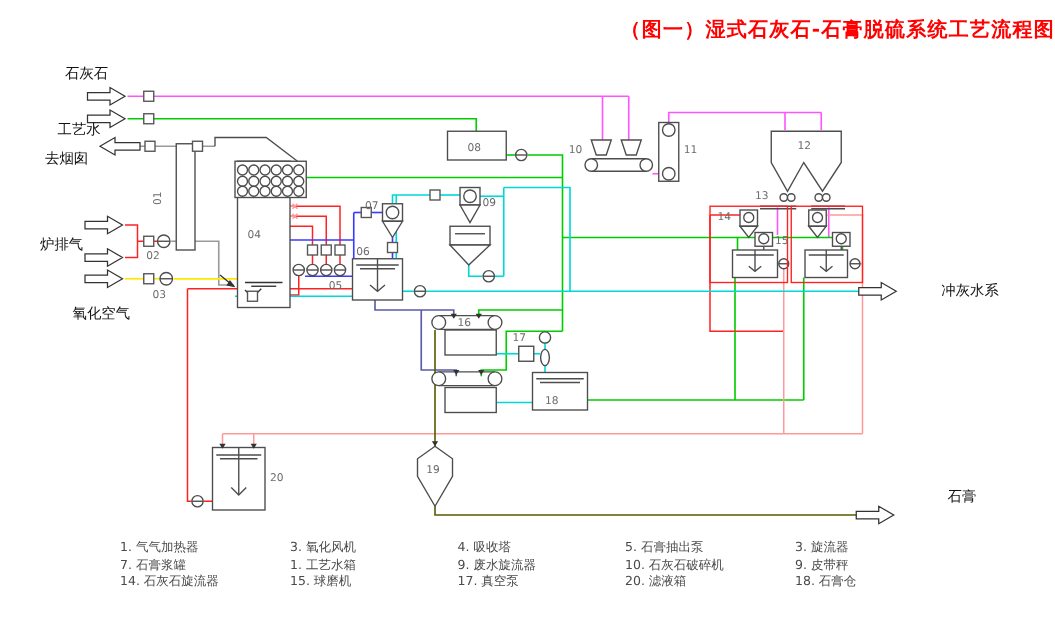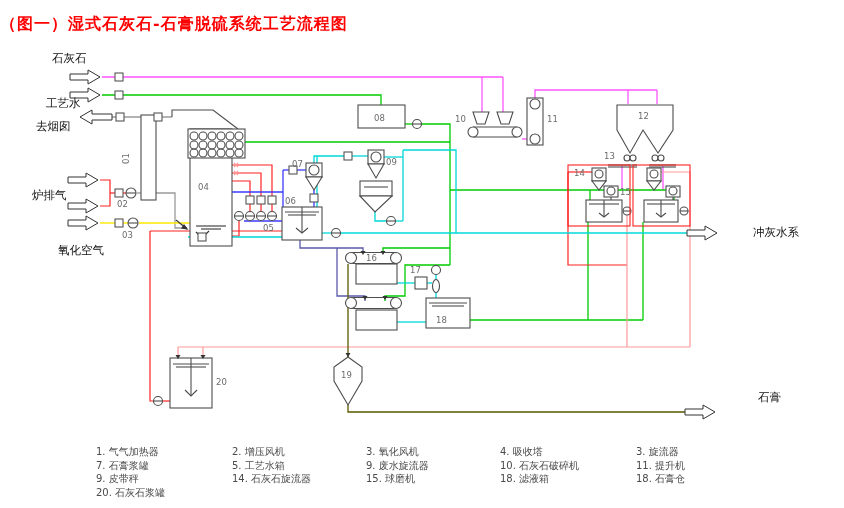--- a/index.html
+++ b/index.html
@@ -1,26 +1,26 @@
 <!DOCTYPE html>
 <html><head>
 <meta charset="utf-8">
 <style>
   html,body{margin:0;padding:0;background:#ffffff;}
   .stage{position:relative;width:844px;height:508px;background:#fff;overflow:hidden;
          font-family:"DejaVu Sans","Liberation Sans",sans-serif;}
-  .title{position:absolute;top:14px;left:0;width:844px;text-align:left;
+  .title{position:absolute;top:14px;left:0;width:844px;text-align:right;
          color:#ff0000;font-weight:bold;font-size:16px;letter-spacing:1px;}
   svg{position:absolute;top:0;left:0;}
   svg text{font-family:"DejaVu Sans","Liberation Sans",sans-serif;}
   .io-label{font-size:11.5px;fill:#111;}
   .tag{font-size:8.5px;fill:#6b6b6b;}
   .legend{position:absolute;left:96px;top:431px;display:grid;
           grid-template-columns:136px 134px 134px 136px 150px;
-          grid-auto-rows:13.5px;font-size:10px;color:#4a4a4a;white-space:nowrap;margin-top:14px;}
+          grid-auto-rows:13.5px;font-size:10px;color:#4a4a4a;white-space:nowrap;}
 </style>
 </head>
 <body>
 
 <div class="stage">
   <div class="title">（图一）湿式石灰石-石膏脱硫系统工艺流程图</div>
 
   <svg width="844" height="508" viewBox="0 0 844 508">
 
     <g fill="none" stroke-width="1.3" stroke="#9a9a9a">
@@ -406,29 +406,28 @@
       <text class="tag" x="366" y="261">16</text>
       <text class="tag" x="410" y="273">17</text>
       <text class="tag" x="436" y="323">18</text>
       <text class="tag" x="341" y="378">19</text>
       <text class="tag" x="216" y="385">20</text>
     </g>
   </svg>
 
   <div class="legend">
     <span>1. 气气加热器</span>
-    <span>2. 增压风机</span>
     <span>3. 氧化风机</span>
     <span>4. 吸收塔</span>
+    <span>5. 石膏抽出泵</span>
     <span>3. 旋流器</span>
     <span>7. 石膏浆罐</span>
-    <span>5. 工艺水箱</span>
+    <span>1. 工艺水箱</span>
     <span>9. 废水旋流器</span>
     <span>10. 石灰石破碎机</span>
-    <span>11. 提升机</span>
     <span>9. 皮带秤</span>
     <span>14. 石灰石旋流器</span>
     <span>15. 球磨机</span>
-    <span>18. 滤液箱</span>
+    <span>17. 真空泵</span>
+    <span>20. 滤液箱</span>
     <span>18. 石膏仓</span>
-    <span>20. 石灰石浆罐</span>
   </div>
 </div>
 
 </body></html>

